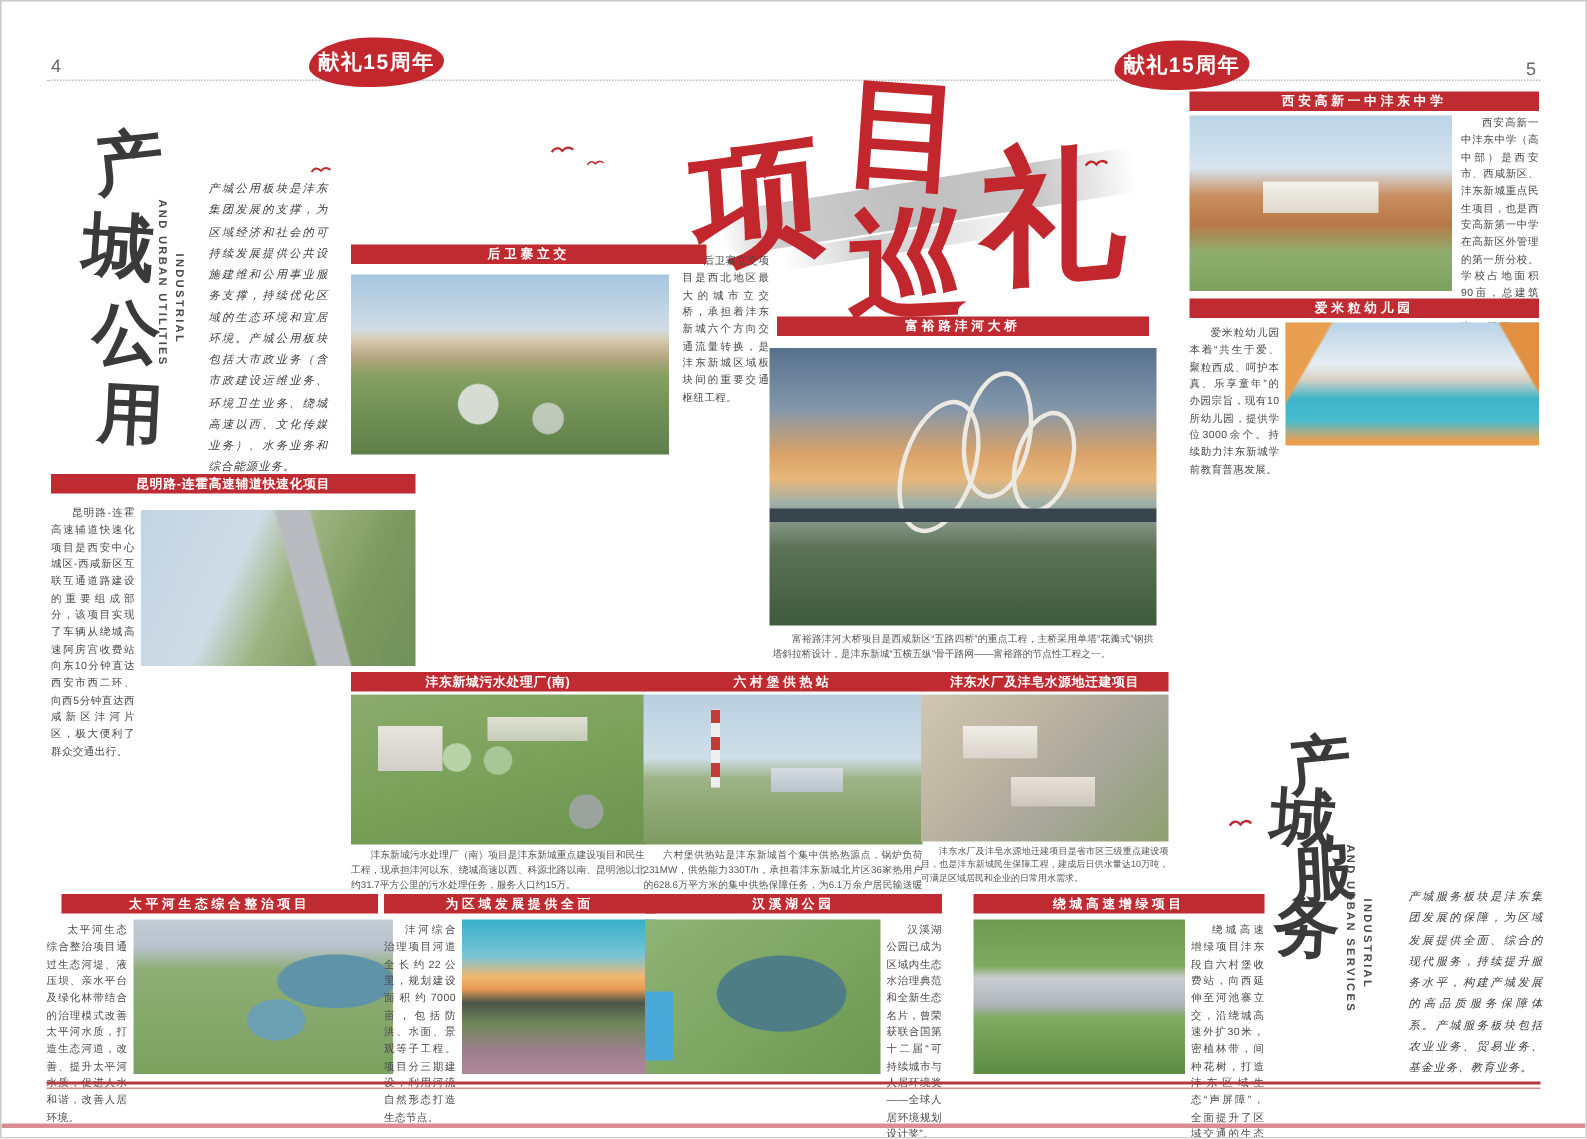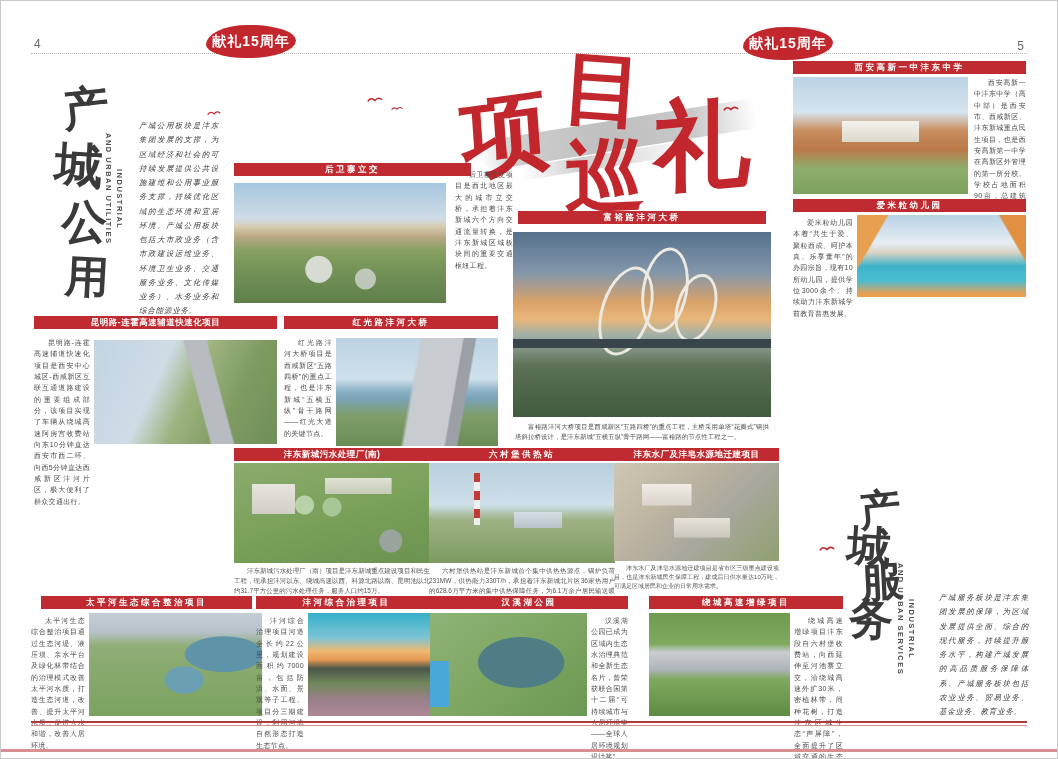--- a/index.html
+++ b/index.html
@@ -216,21 +216,21 @@
   <svg class="bird" style="left:818px;top:543px;" width="16" height="8" viewBox="0 0 20 8">
       <path d="M1,7 Q5,1 10,6 Q14,1 19,5" fill="none" stroke="#c1272d" stroke-width="2"></path>
     </svg>
 
   <span class="calli" id="util-c0">产</span>
   <span class="calli" id="util-c1">城</span>
   <span class="calli" id="util-c2">公</span>
   <span class="calli" id="util-c3">用</span>
   <div class="sec-en" id="util-en1">INDUSTRIAL</div>
   <div class="sec-en" id="util-en2">AND URBAN UTILITIES</div>
-  <div class="sec-body" id="util-body">产城公用板块是沣东集团发展的支撑，为区域经济和社会的可持续发展提供公共设施建维和公用事业服务支撑，持续优化区域的生态环境和宜居环境。产城公用板块包括大市政业务（含市政建设运维业务、环境卫生业务、交通服务业务、文化传媒业务）、水务业务和综合能源业务。</div>
+  <div class="sec-body" id="util-body">产城公用板块是沣东集团发展的支撑，为区域经济和社会的可持续发展提供公共设施建维和公用事业服务支撑，持续优化区域的生态环境和宜居环境。产城公用板块包括大市政业务（含市政建设运维业务、环境卫生业务、绕城高速以西、文化传媒业务）、水务业务和综合能源业务。</div>
 
   <span class="calli" id="svc-c0">产</span>
   <span class="calli" id="svc-c1">城</span>
   <span class="calli" id="svc-c2">服</span>
   <span class="calli" id="svc-c3">务</span>
   <div class="sec-en" id="svc-en1">INDUSTRIAL</div>
   <div class="sec-en" id="svc-en2">AND URBAN SERVICES</div>
   <div class="sec-body" id="svc-body">产城服务板块是沣东集团发展的保障，为区域发展提供全面、综合的现代服务，持续提升服务水平，构建产城发展的高品质服务保障体系。产城服务板块包括农业业务、贸易业务、基金业务、教育业务。</div>
 
   <div class="card" id="c-houwei">
@@ -255,27 +255,20 @@
   </div>
 
   <div class="card" id="c-kunming">
     <div class="banner tight">昆明路-连霍高速辅道快速化项目</div>
     <div class="photo ph-highway"></div>
     <div class="stext">
         <p>昆明路-连霍高速辅道快速化项目是西安中心城区-西咸新区互联互通道路建设的重要组成部分，该项目实现了车辆从绕城高速阿房宫收费站向东10分钟直达西安市西二环、向西5分钟直达西咸新区沣河片区，极大便利了群众交通出行。</p>
       </div>
   </div>
 
-  <div class="card" id="c-hongguang">
-    <div class="banner">红光路沣河大桥</div>
-    <div class="photo ph-bridge-river"></div>
-    <div class="stext">
-        <p>红光路沣河大桥项目是西咸新区“五路四桥”的重点工程，也是沣东新城“五横五纵”骨干路网——红光大道的关键节点。</p>
-      </div>
-  </div>
 
 
   <div class="card" id="c-wushui">
     <div class="banner tight">沣东新城污水处理厂(南)</div>
     <div class="photo ph-sewage"></div>
     <div class="cap">
         <p>沣东新城污水处理厂（南）项目是沣东新城重点建设项目和民生工程，现承担沣河以东、绕城高速以西、科源北路以南、昆明池以北约31.7平方公里的污水处理任务，服务人口约15万。</p>
       </div>
   </div>
 
@@ -299,21 +292,21 @@
 
   <div class="card" id="c-taiping">
     <div class="banner">太平河生态综合整治项目</div>
     <div class="photo ph-riverpark"></div>
     <div class="stext">
         <p>太平河生态综合整治项目通过生态河堤、液压坝、亲水平台及绿化林带结合的治理模式改善太平河水质，打造生态河道，改善、提升太平河水质，促进人水和谐，改善人居环境。</p>
       </div>
   </div>
 
   <div class="card" id="c-fenghe">
-    <div class="banner">沣河综合治理项目</div>
+    <div class="banner">为区域发展提供全面</div>
     <div class="photo ph-sunsetfield"></div>
     <div class="stext">
         <p>沣河综合治理项目河道全长约22公里，规划建设面积约7000亩，包括防洪、水面、景观等子工程。项目分三期建设，利用河流自然形态打造生态节点。</p>
       </div>
   </div>
 
   <div class="card" id="c-hanxi">
     <div class="banner">汉溪湖公园</div>
     <div class="photo ph-lakepark"></div>
     <div class="stext">

